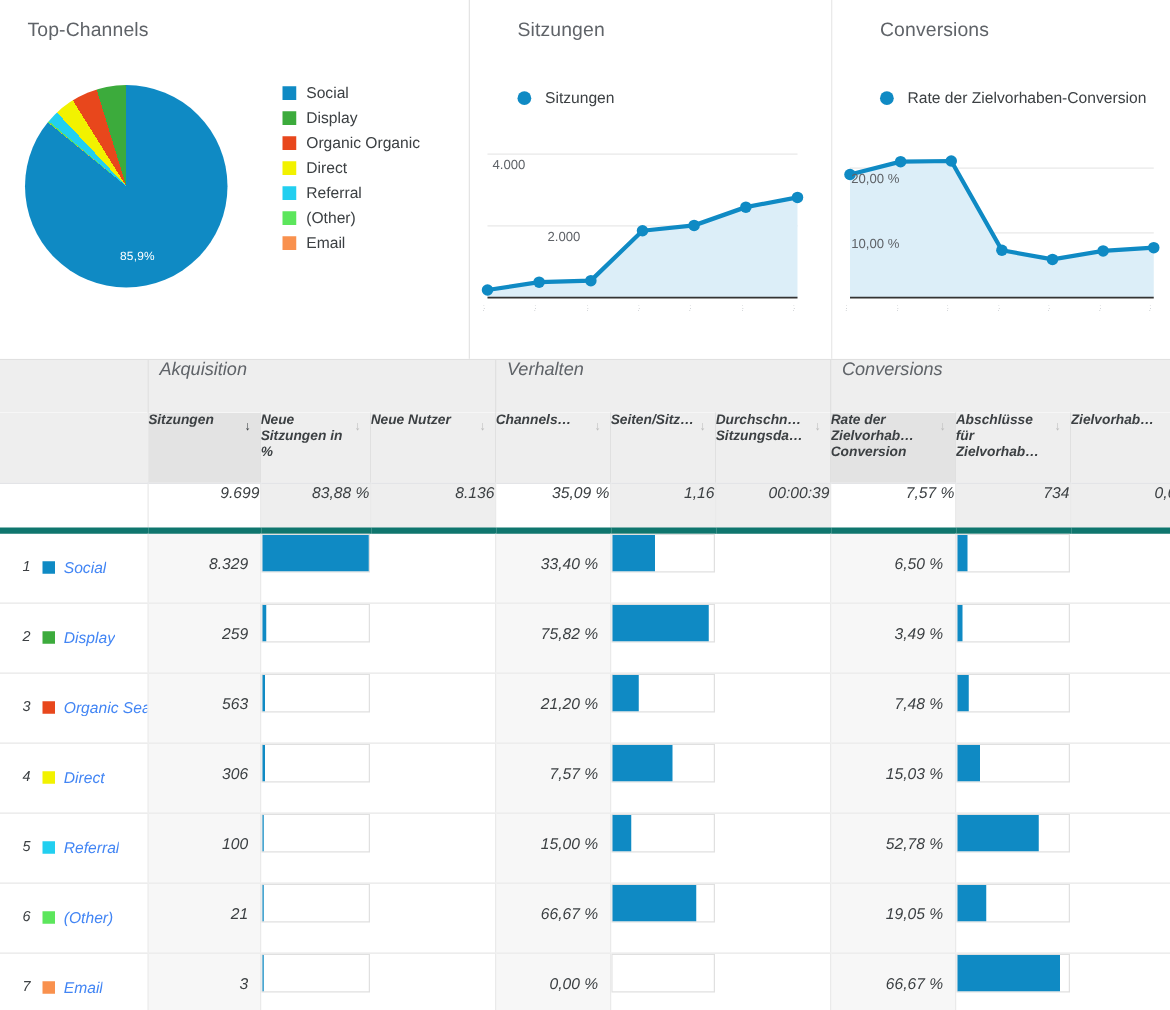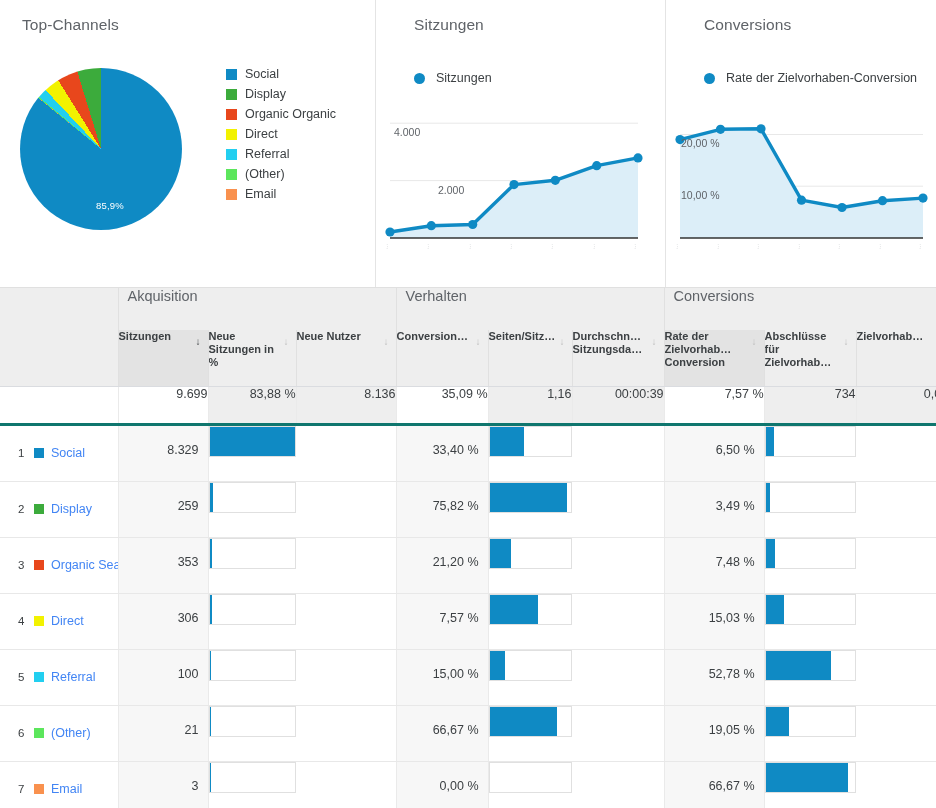--- a/index.html
+++ b/index.html
@@ -158,20 +158,21 @@
 
   
   .table-area {
     position: absolute;
     left: 0;
     top: 288px;
     width: 936px;
     height: 520px;
     overflow: hidden;
     background: #fff;
+    font-style: italic;
   }
   table.gtab {
     border-collapse: collapse;
     table-layout: fixed;
     width: 948px;
     font-size: 12px;
   }
   table.gtab td, table.gtab th {
     padding: 0;
     margin: 0;
@@ -226,21 +227,21 @@
     top: 7px;
     font-size: 10px;
     line-height: 10px;
     color: #bdbdbd;
   }
   .sort-arrow.active { color: #3c4043; }
 
   
   .sum-row td {
     height: 38px;
-    border-bottom: 3px solid #0f766e;
+    border-bottom: 5px solid #0f766e;
     border-left: 1px solid #eaeaea;
     background: #eeeeee;
     text-align: right;
     padding: 11px 9px 0 6px;
     font-size: 12.5px;
     color: #3c4043;
     white-space: nowrap;
     overflow: hidden;
   }
   .sum-row td.white { background: #ffffff; }
@@ -453,21 +454,21 @@
             </th>
             <th class="">
               <span class="hdr-txt">Neue Sitzungen in %</span>
               <span class="sort-arrow">↓</span>
             </th>
             <th class="">
               <span class="hdr-txt">Neue Nutzer</span>
               <span class="sort-arrow">↓</span>
             </th>
             <th class="">
-              <span class="hdr-txt">Conversion…</span>
+              <span class="hdr-txt">Channels…</span>
               <span class="sort-arrow">↓</span>
             </th>
             <th class="">
               <span class="hdr-txt">Seiten/Sitz…</span>
               <span class="sort-arrow">↓</span>
             </th>
             <th class="">
               <span class="hdr-txt">Durchschn… Sitzungsda…</span>
               <span class="sort-arrow">↓</span>
             </th>
@@ -571,21 +572,21 @@
           </tr>
           <tr class="drow">
             <td class="first">
               <div class="dim-cell">
          <span class="rank">3</span>
          <span class="dim-sw" style="background:#e8471c"></span>
          <span class="dim-name">Organic Sear</span>
        </div>
             </td>
             <td class="">
-              <span class="cell-num">353</span>
+              <span class="cell-num">563</span>
             </td>
             <td class="white barcell">
               <div class="barbox">
            <div class="barfill" style="width:3.49%"></div>
          </div>
             </td>
             <td class="white" style="border-left: none;"></td>
             <td class="">
               <span class="cell-num">21,20 %</span>
             </td>

